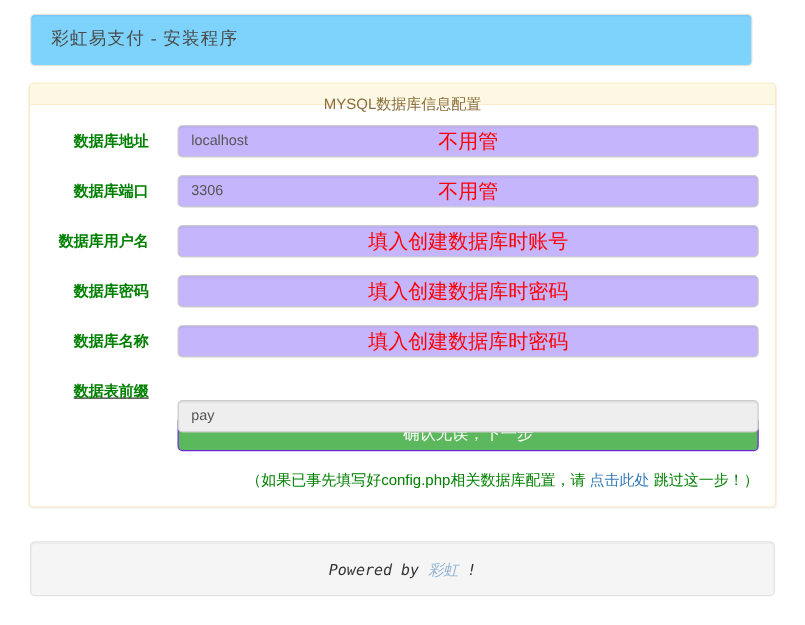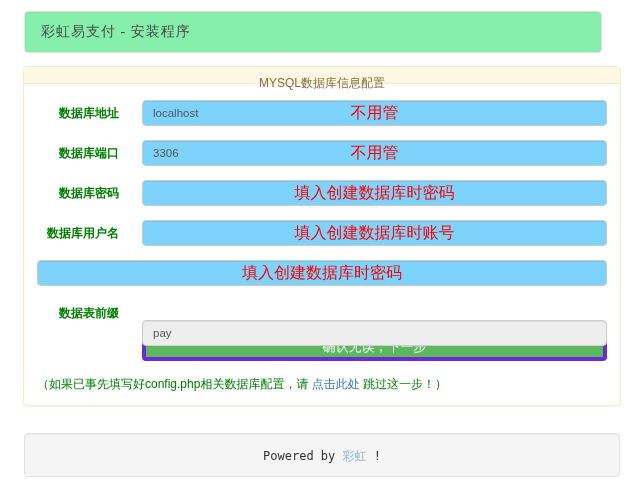--- a/index.html
+++ b/index.html
@@ -1,21 +1,21 @@
 <!DOCTYPE html>
 <html><head>
 <meta charset="utf-8">
 <style>
   * { box-sizing: border-box; margin: 0; padding: 0; }
   html, body { width: 644px; height: 500px; background: #fff; overflow: hidden; }
   body { font-family: "Liberation Sans", sans-serif; color: #333; }
 
   .top-well {
     margin: 11px 42px 13px 24px;
-    background: #86efac;
+    background: #7dd3fc;
     border: 1px solid #e3e3e3;
     border-radius: 4px;
     box-shadow: inset 0 1px 1px rgba(0,0,0,.05);
     padding: 12px 16px;
     height: 42px;
   }
   .top-well .title {
     font-family: "Liberation Serif", serif;
     font-size: 14px;
     color: #4a4a4a;
@@ -41,21 +41,21 @@
     height: 16px;
   }
   .panel-body { padding: 16px 13px 12px 13px; }
 
   .form-row {
     display: flex;
     align-items: center;
     margin-bottom: 14px;
     height: 26px;
   }
-  .form-row:nth-last-child(3) { margin-bottom: 7px; }
+  .form-row:nth-last-child(3) { margin-bottom: 7px; text-decoration: underline; }
   .field-label {
     width: 82px;
     margin-right: 23px;
     text-align: right;
     font-size: 12px;
     font-weight: bold;
     color: #008000;
     flex: none;
   }
   .input-wrap { position: relative; flex: 1; height: 26px; }
@@ -63,52 +63,52 @@
     width: 100%;
     height: 26px;
     padding: 0 10px;
     font-family: "Liberation Sans", sans-serif;
     font-size: 11.5px;
     color: #555;
     border: 1px solid #ccc;
     border-radius: 4px;
     box-shadow: inset 0 1px 1px rgba(0,0,0,.075);
     outline: none;
-    background: #7dd3fc;
+    background: #c4b5fd;
   }
   .input-wrap input[disabled] { background: #eee; cursor: not-allowed; margin-top: 20px; }
   .hint {
     position: absolute;
     top: 0; left: 0; right: 0; bottom: 0;
     display: flex;
     align-items: center;
     justify-content: center;
     color: #ff0000;
     font-size: 16px;
     pointer-events: none;
     white-space: nowrap;
   }
 
   .button-row { margin-left: 105px; }
   .submit-btn {
     display: block;
     width: 100%;
     height: 28px;
     background: #5cb85c;
-    border: 4px solid #6d28d9;
+    border: 1px solid #6d28d9;
     border-radius: 4px;
     color: #fff;
     font-family: "Liberation Sans", sans-serif;
     font-size: 13px;
     cursor: pointer;
   }
 
   .skip-note {
     margin-top: 15px;
-    text-align: left;
+    text-align: right;
     font-size: 12px;
     color: #008000;
   }
   .skip-note a {
     color: #337ab7;
     text-decoration: none;
     cursor: pointer;
   }
 
   .footer-well {
@@ -116,20 +116,21 @@
     background: #f5f5f5;
     border: 1px solid #e3e3e3;
     border-radius: 4px;
     box-shadow: inset 0 1px 1px rgba(0,0,0,.05);
     padding: 14px 24px;
     height: 44px;
     text-align: center;
     font-family: "DejaVu Sans Mono", monospace;
     font-size: 12px;
     color: #333;
+    font-style: italic;
   }
   .footer-well a {
     color: #8fb2d0;
     text-decoration: none;
     cursor: pointer;
   }
 </style>
 <title>彩虹易支付 - 安装程序</title></head>
 <body>
 
@@ -153,36 +154,37 @@
 
     <div class="form-row">
       <label class="field-label">数据库端口</label>
       <div class="input-wrap">
         <input type="text" value="3306" style="">
         <span class="hint">不用管</span>
       </div>
     </div>
 
     <div class="form-row">
+      <label class="field-label">数据库用户名</label>
+      <div class="input-wrap">
+        <input type="text" value="" style="">
+        <span class="hint">填入创建数据库时账号</span>
+      </div>
+    </div>
+
+    <div class="form-row">
       <label class="field-label">数据库密码</label>
       <div class="input-wrap">
         <input type="text" value="" style="">
         <span class="hint">填入创建数据库时密码</span>
       </div>
     </div>
 
     <div class="form-row">
-      <label class="field-label">数据库用户名</label>
-      <div class="input-wrap">
-        <input type="text" value="" style="">
-        <span class="hint">填入创建数据库时账号</span>
-      </div>
-    </div>
-
-    <div class="form-row">
+      <label class="field-label">数据库名称</label>
       <div class="input-wrap">
         <input type="text" value="" style="">
         <span class="hint">填入创建数据库时密码</span>
       </div>
     </div>
 
     <div class="form-row">
       <label class="field-label">数据表前缀</label>
       <div class="input-wrap">
         <input type="text" disabled="" value="pay" style="">

